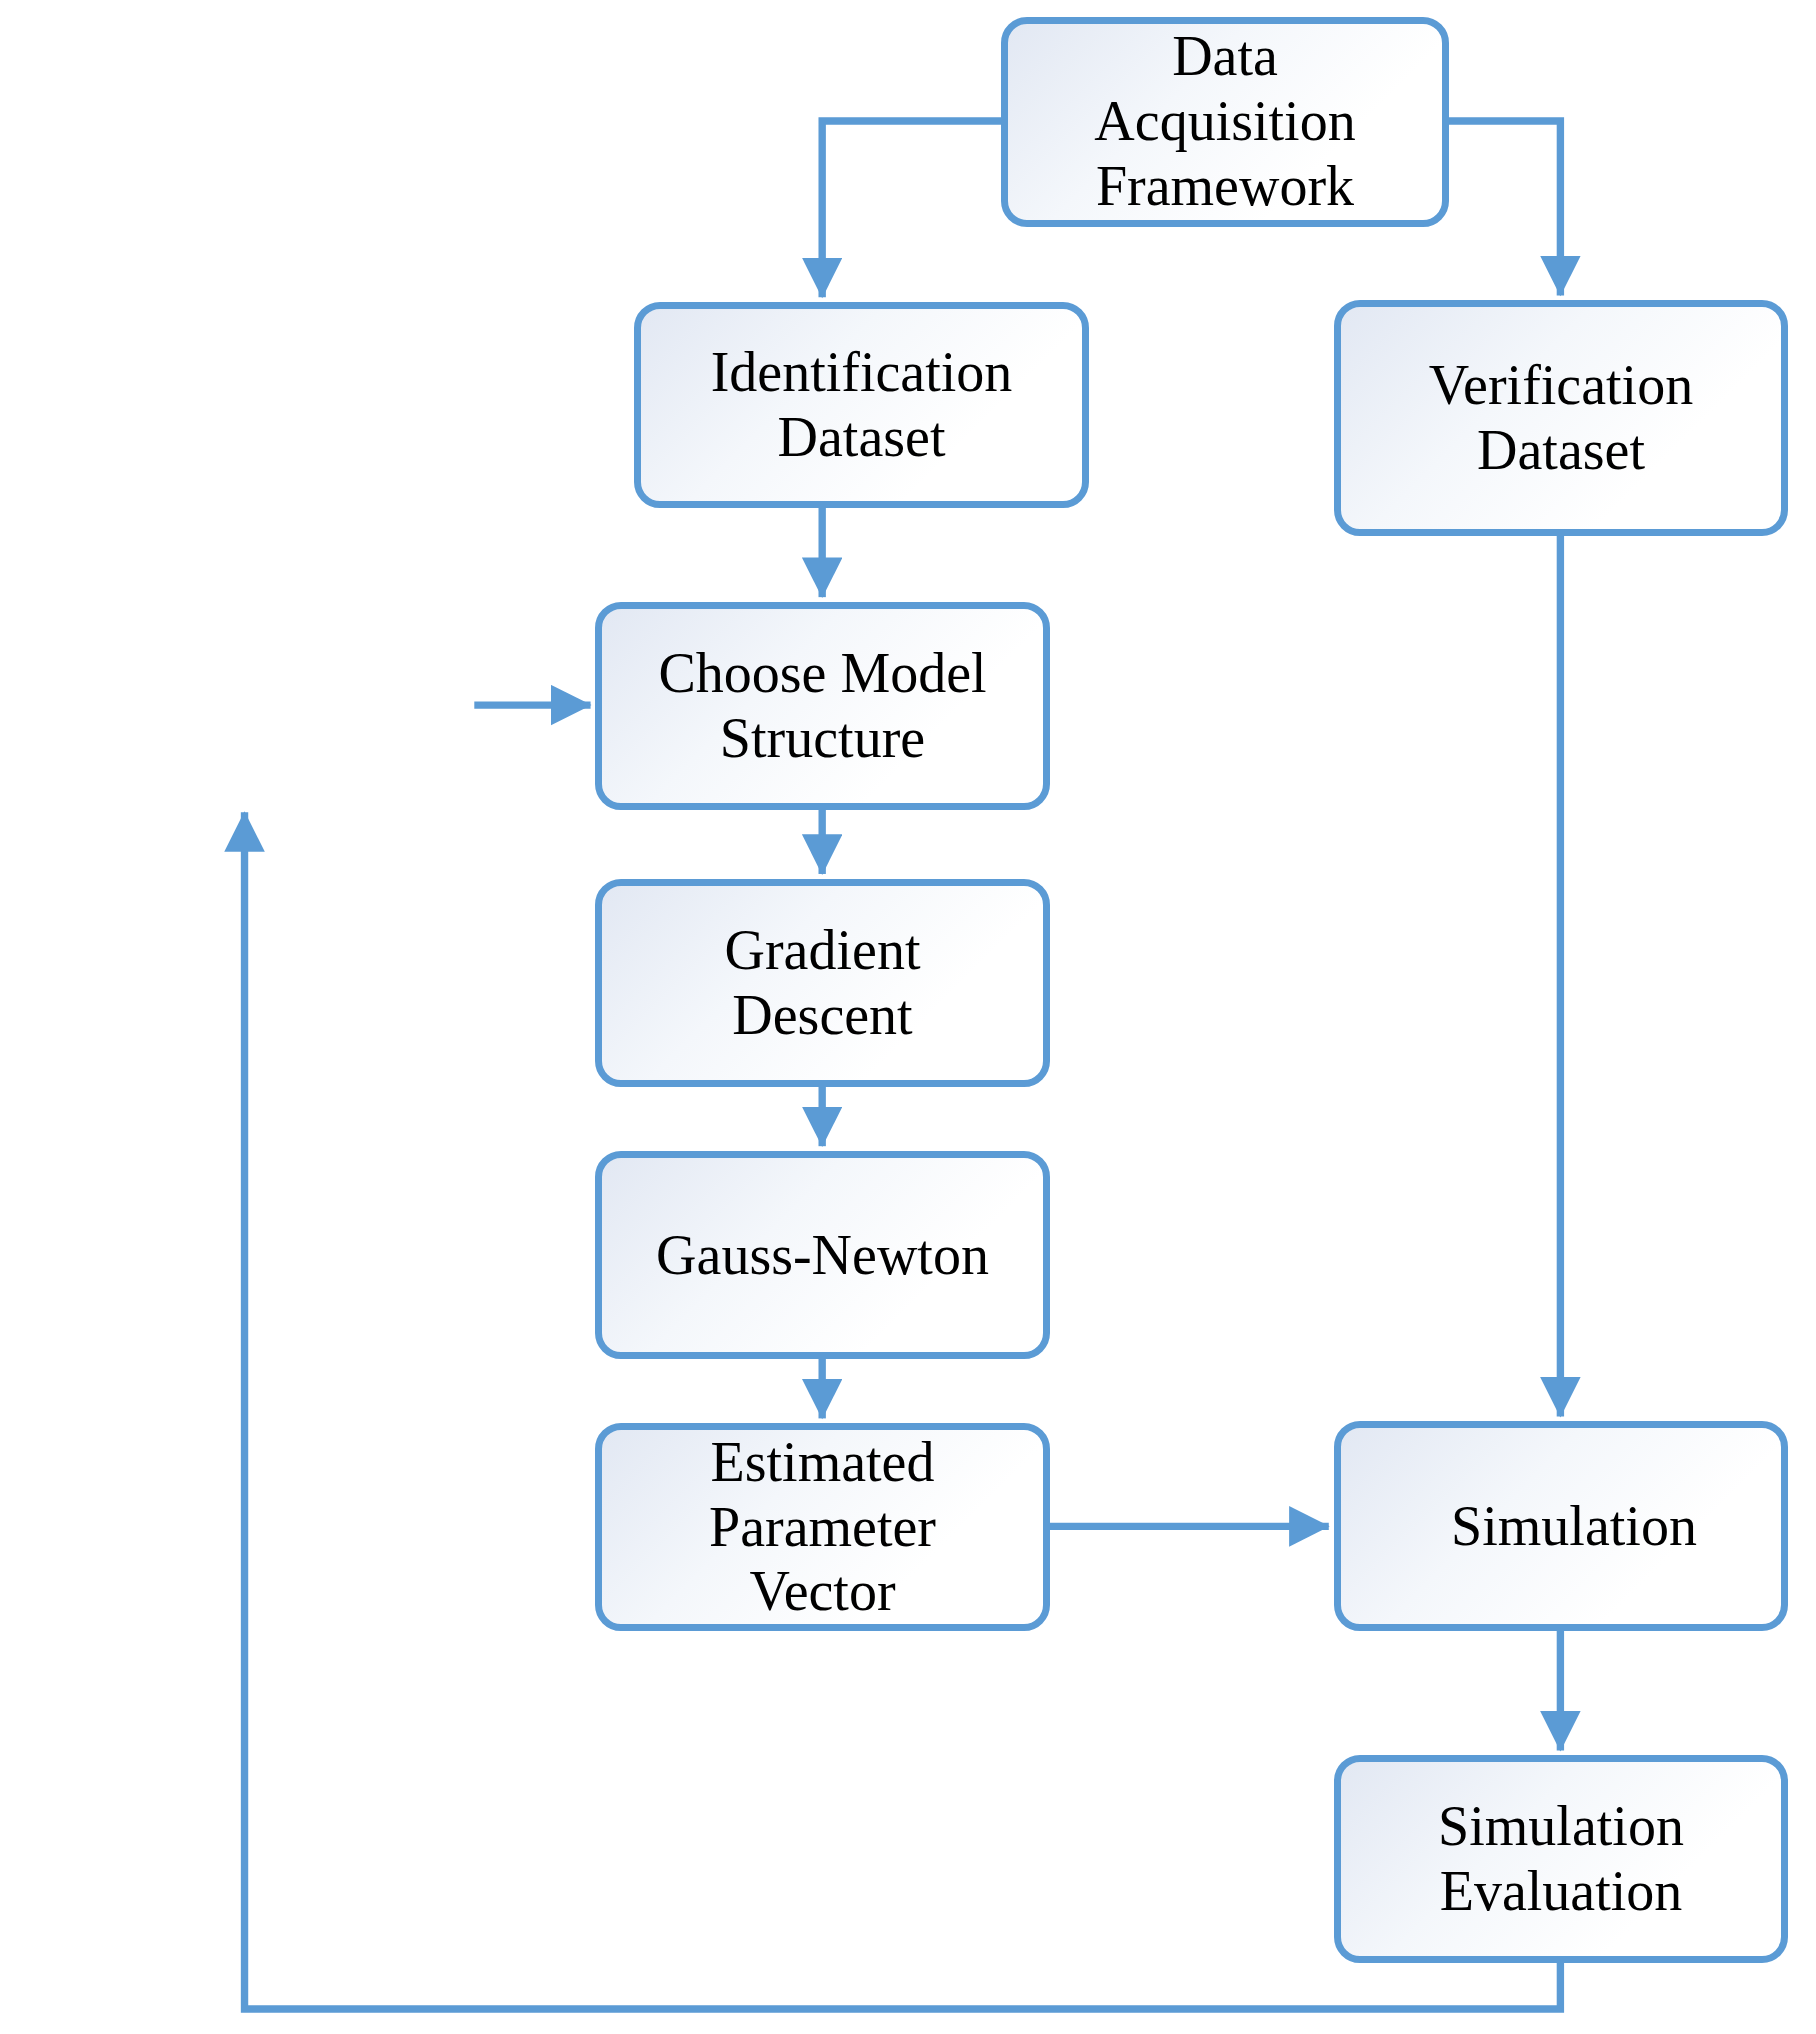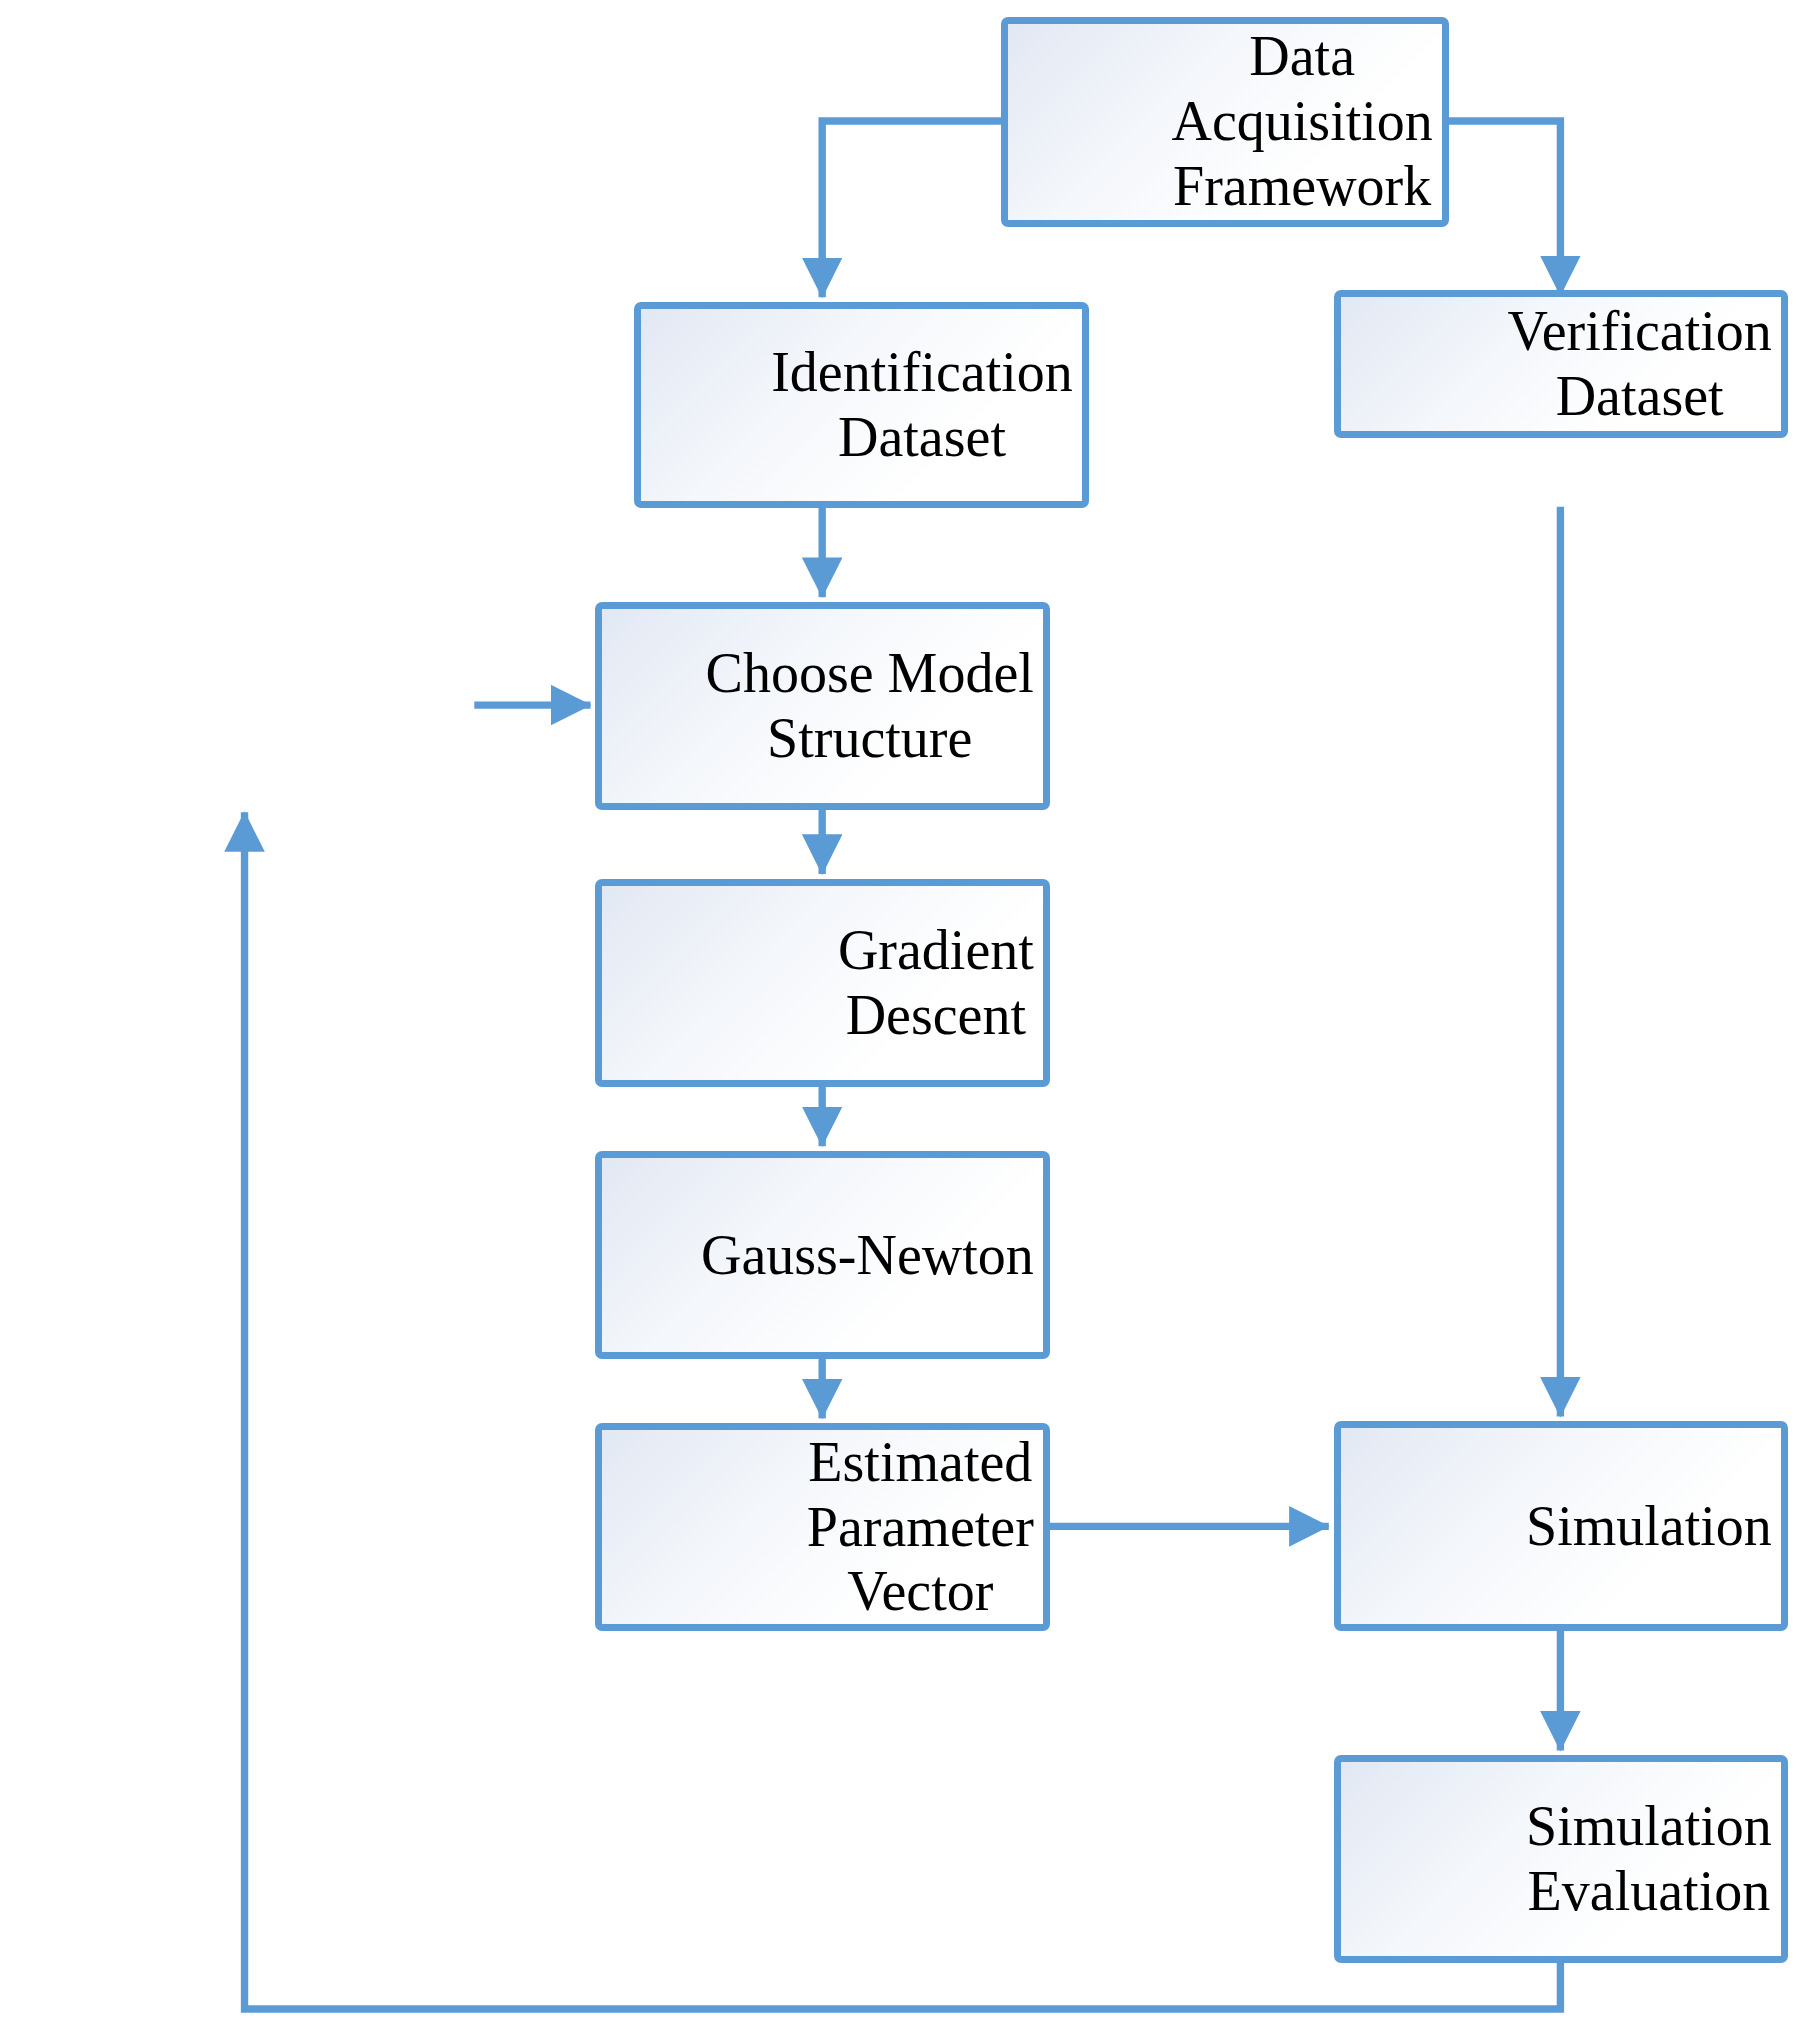--- a/index.html
+++ b/index.html
@@ -35,25 +35,25 @@
     fill: none;
     stroke-linejoin: miter;
   }
   .arrowhead-shape {
     fill: var(--stroke);
   }
   .node {
     position: absolute;
     box-sizing: border-box;
     border: 7.4px solid var(--stroke);
-    border-radius: 7px;
+    border-radius: 26px;
     background: linear-gradient(135deg, var(--fill-start) 0%, var(--fill-mid) 38%, var(--fill-end) 72%);
     display: flex;
     align-items: center;
-    justify-content: flex-end;
+    justify-content: center;
     text-align: center;
   }
   .node .label {
     white-space: pre-line;
     font-family: "Liberation Serif", "DejaVu Serif", serif;
     font-size: 56px;
     line-height: 1.16;
     color: var(--text);
     padding: 0 9.2px;
   }
@@ -87,21 +87,21 @@
     <span class="label">Data
 Acquisition
 Framework</span>
   </div>
 
   <div class="node" style="left:595px; top:302px; width:455px; height:206px;margin-left:39px;">
     <span class="label">Identification
 Dataset</span>
   </div>
 
-  <div class="node" style="left:1334px; top:290px; width:454px; height:148px;">
+  <div class="node" style="left:1334px; top:300px; width:454px; height:236px;">
     <span class="label">Verification
 Dataset</span>
   </div>
 
 
   <div class="node" style="left:595px; top:602px; width:455px; height:208px;">
     <span class="label">Choose Model
 Structure</span>
   </div>
 

